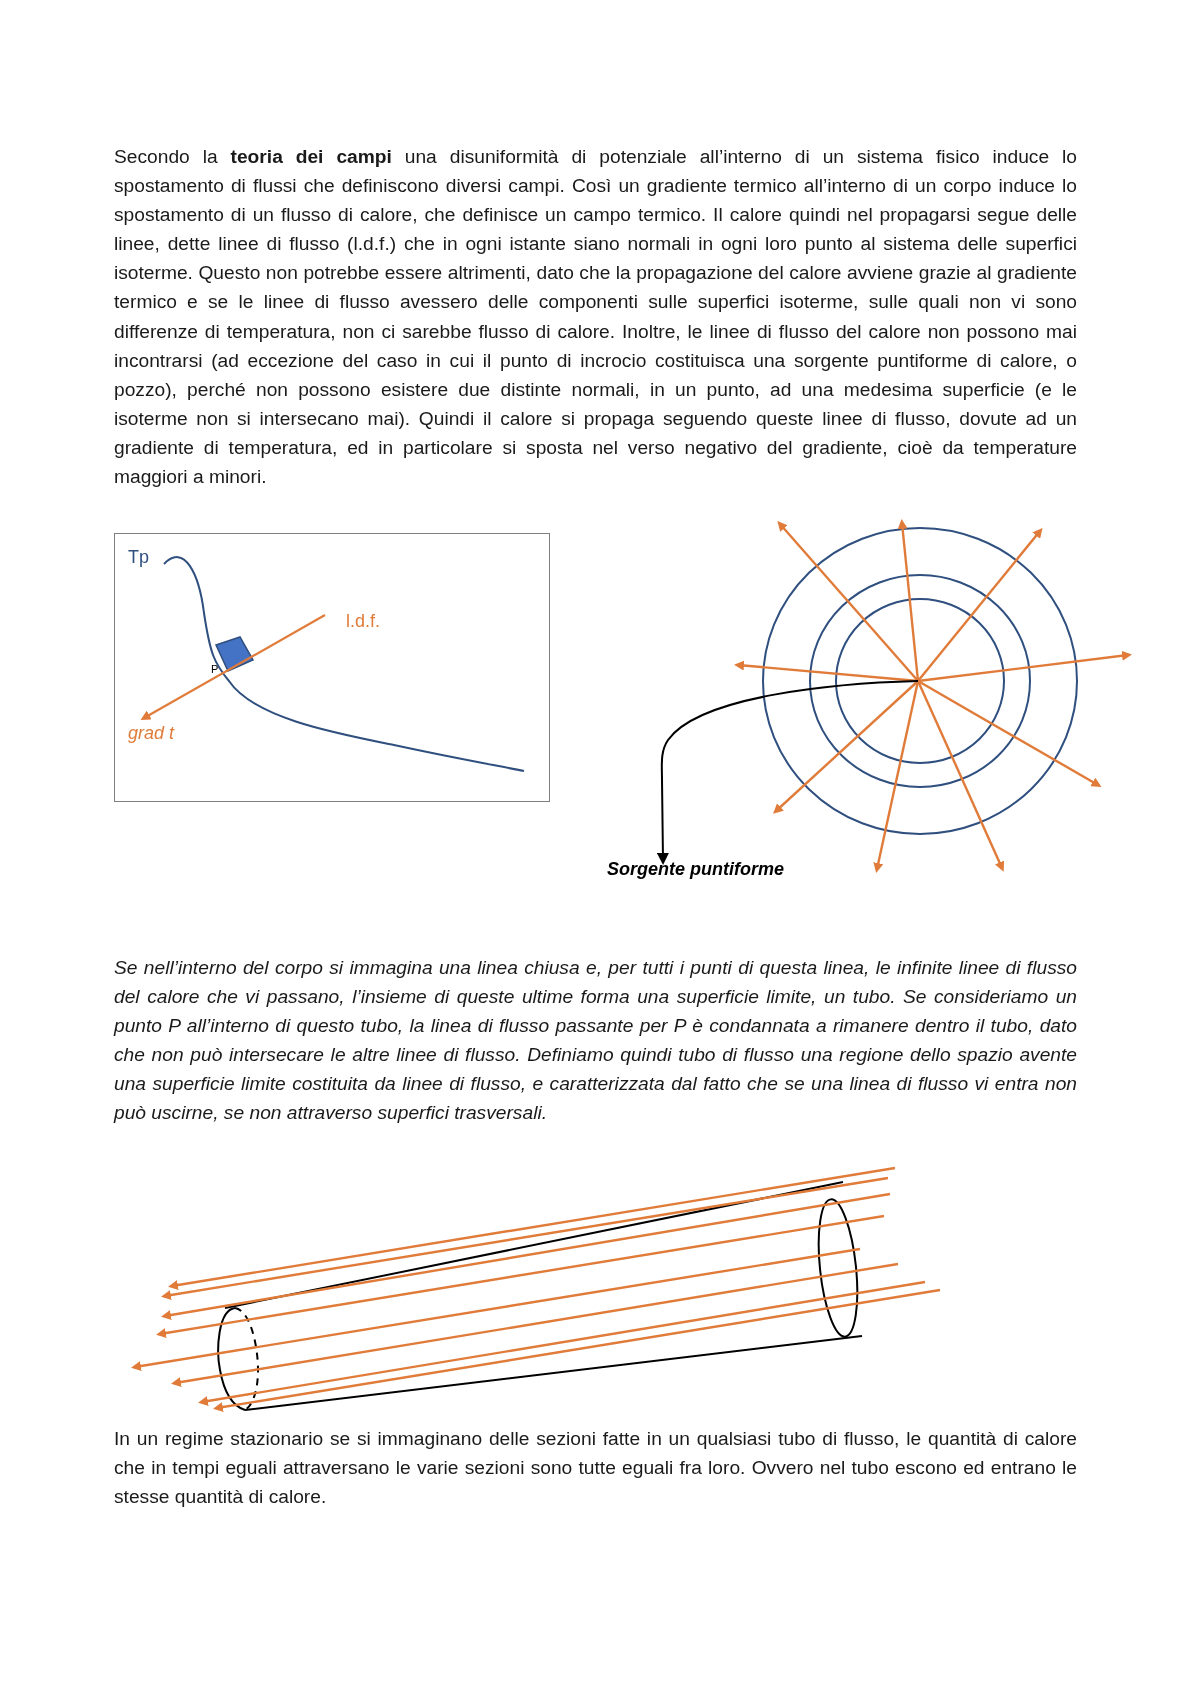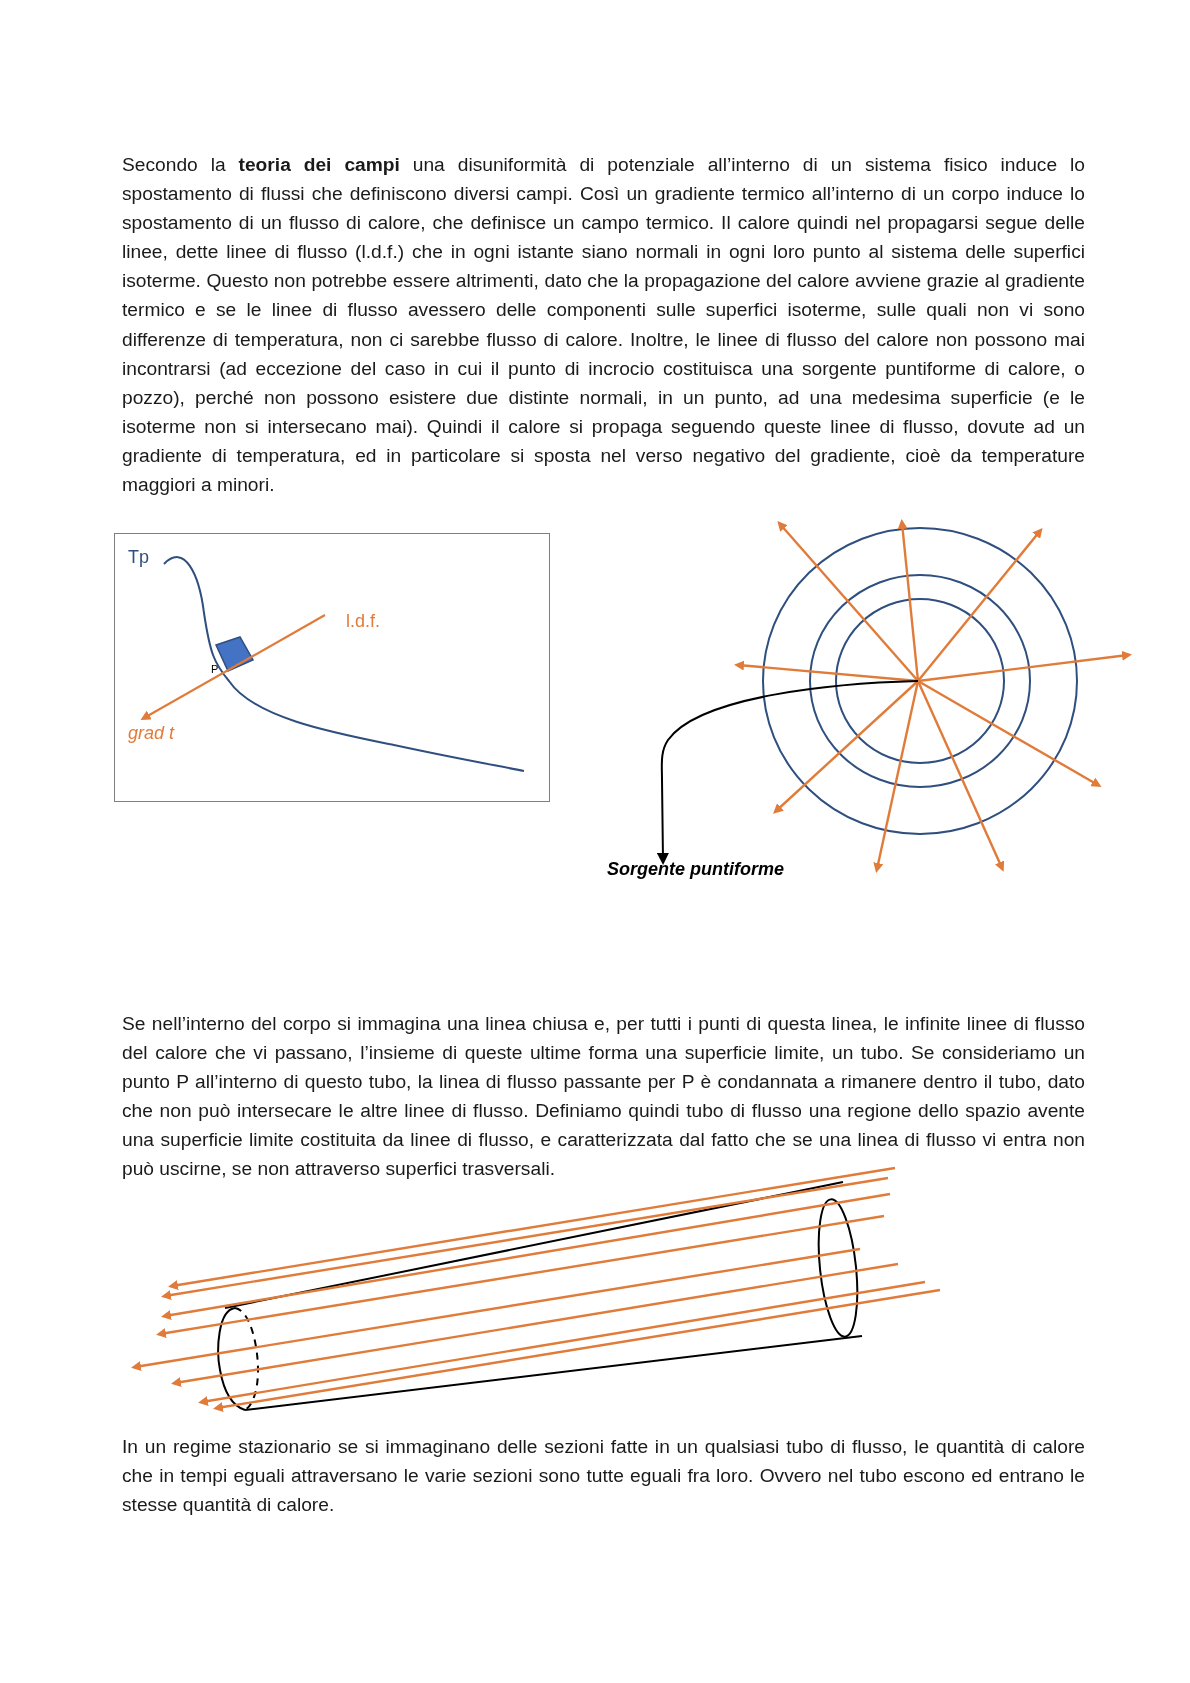--- a/index.html
+++ b/index.html
@@ -1,22 +1,22 @@
 <!DOCTYPE html>
 <html><head>
 <meta charset="utf-8">
 <style>
   html, body { margin: 0; padding: 0; background: #ffffff; }
   body { width: 1190px; height: 1683px; position: relative; overflow: hidden;
          font-family: "Liberation Sans", sans-serif; color: #1a1a1a; }
   .para { position: absolute; left: 114px; width: 963px; font-size: 19.2px;
-          line-height: 29.1px; text-align: justify; margin: 8px; }
+          line-height: 29.1px; text-align: justify; margin: 0; }
   .para b { font-weight: bold; }
   #p1 { top: 142px; }
-  #p2 { top: 1001px; }
+  #p2 { top: 953px; font-style: italic; }
   #p3 { top: 1424px; }
   svg { position: absolute; overflow: visible; }
   .lbl { font-family: "Liberation Sans", sans-serif; }
 </style>
 </head>
 <body>
 
 <p class="para" id="p1"><span>Secondo la </span><b>teoria dei campi</b><span> una disuniformità di potenziale all’interno di un sistema fisico induce lo spostamento di flussi che definiscono diversi campi. Così un gradiente termico all’interno di un corpo induce lo spostamento di un flusso di calore, che definisce un campo termico. Il calore quindi nel propagarsi segue delle linee, dette linee di flusso (l.d.f.) che in ogni istante siano normali in ogni loro punto al sistema delle superfici isoterme. Questo non potrebbe essere altrimenti, dato che la propagazione del calore avviene grazie al gradiente termico e se le linee di flusso avessero delle componenti sulle superfici isoterme, sulle quali non vi sono differenze di temperatura, non ci sarebbe flusso di calore. Inoltre, le linee di flusso del calore non possono mai incontrarsi (ad eccezione del caso in cui il punto di incrocio costituisca una sorgente puntiforme di calore, o pozzo), perché non possono esistere due distinte normali, in un punto, ad una medesima superficie (e le isoterme non si intersecano mai). Quindi il calore si propaga seguendo queste linee di flusso, dovute ad un gradiente di temperatura, ed in particolare si sposta nel verso negativo del gradiente, cioè da temperature maggiori a minori.</span></p>
 
 <svg style="left:114px;top:533px;" width="436" height="270" viewBox="0 0 436 270">

